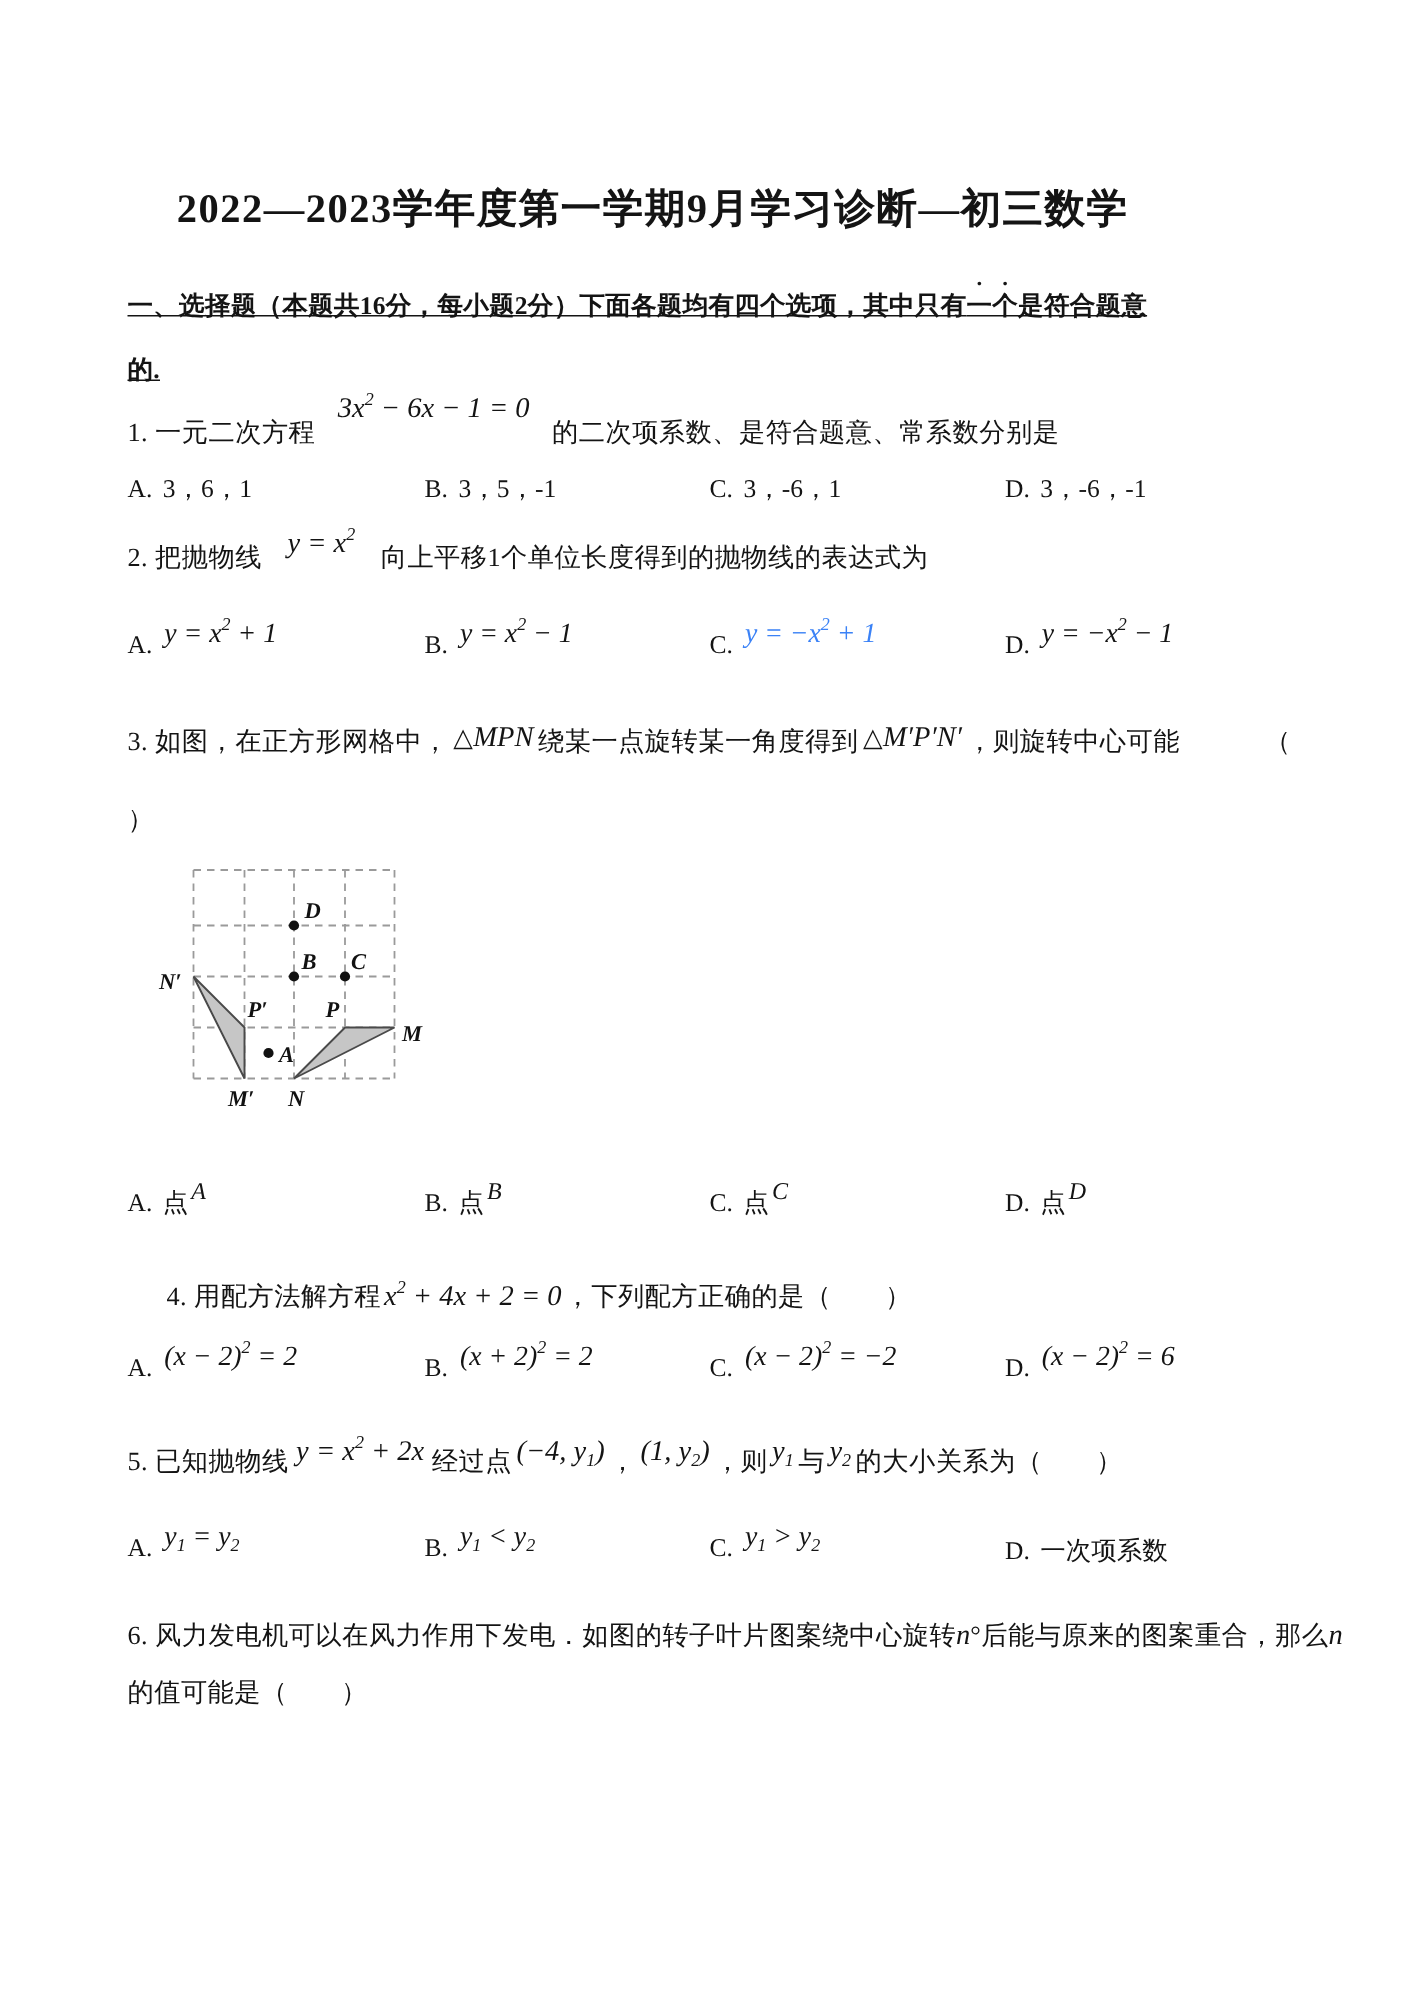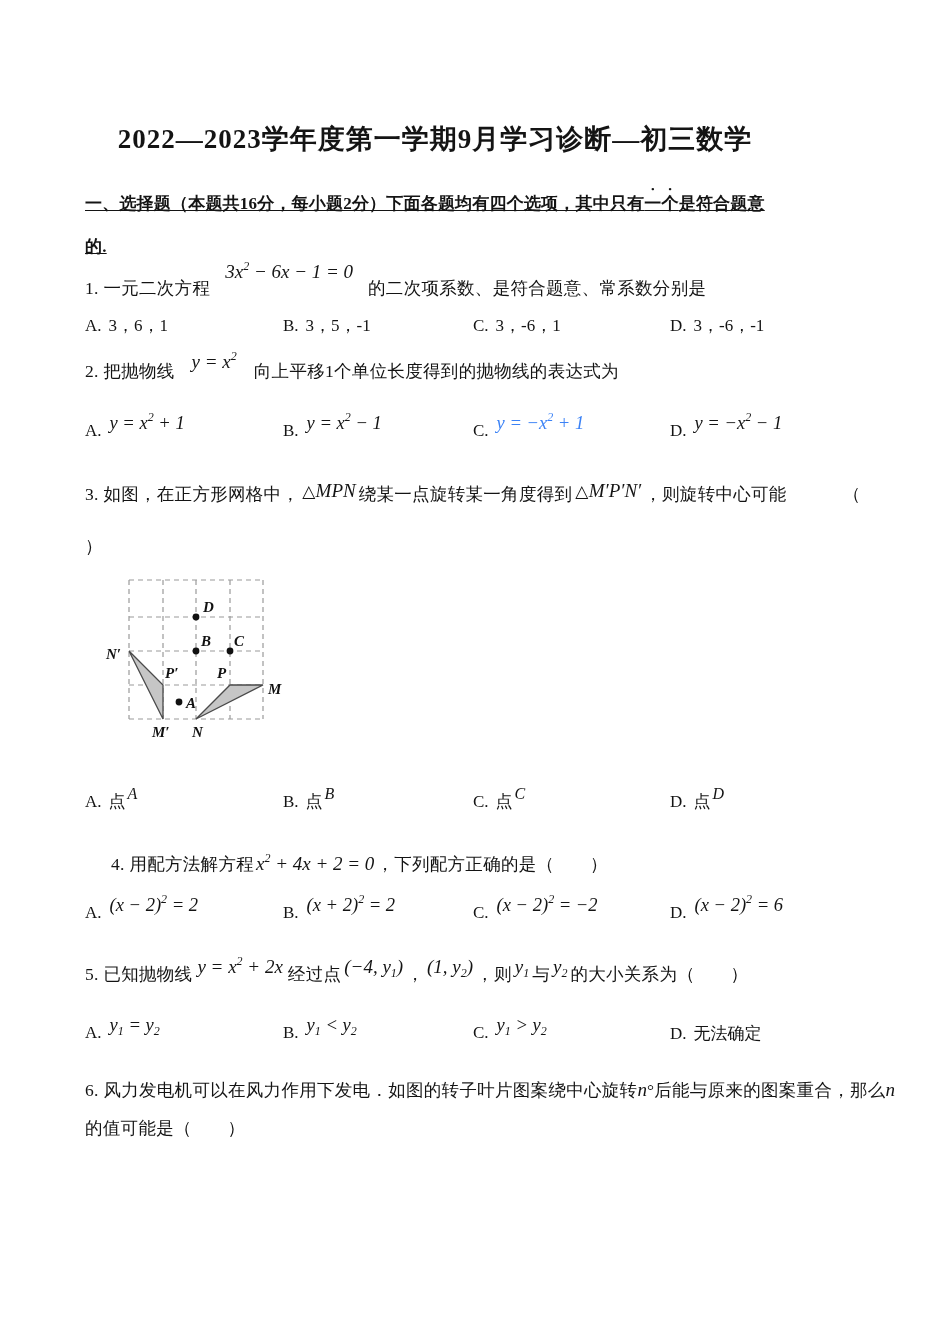--- a/index.html
+++ b/index.html
@@ -120,19 +120,19 @@
   <span class="opt o4"><span class="lbl">D.</span><span class="f fraise"><span>(x − 2)</span><span class="sup">2</span><span> = 6</span></span></span>
 </div>
 
 <div class="abs t" style="left:85px;top:962px;">
   <span>5. 已知抛物线</span><span class="f fraise" style="margin:0 5px;"><span>y = x</span><span class="sup">2</span><span> + 2x</span></span><span>经过点</span><span class="f fraise" style="margin:0 3px;"><span>(−4, y</span><span class="sub">1</span><span>)</span></span><span>，</span><span class="f fraise" style="margin:0 3px;"><span>(1, y</span><span class="sub">2</span><span>)</span></span><span>，则</span><span class="f fraise" style="margin:0 3px;"><span>y</span><span class="sub">1</span></span><span>与</span><span class="f fraise" style="margin:0 3px;"><span>y</span><span class="sub">2</span></span><span>的大小关系为（　　）</span>
 </div>
 <div class="opt-row" style="top:1022px;">
   <span class="opt o1"><span class="lbl">A.</span><span class="f fraise"><span>y</span><span class="sub">1</span><span> = y</span><span class="sub">2</span></span></span>
   <span class="opt o2"><span class="lbl">B.</span><span class="f fraise"><span>y</span><span class="sub">1</span><span> &lt; y</span><span class="sub">2</span></span></span>
   <span class="opt o3"><span class="lbl">C.</span><span class="f fraise"><span>y</span><span class="sub">1</span><span> &gt; y</span><span class="sub">2</span></span></span>
-  <span class="opt o4"><span class="lbl">D.</span><span class="val">无法确定</span></span>
+  <span class="opt o4"><span class="lbl">D.</span><span class="val">一次项系数</span></span>
 </div>
 
 <div class="abs t" style="left:85px;top:1078px;">
   <span>6. 风力发电机可以在风力作用下发电．如图的转子叶片图案绕中心旋转</span><span class="f">n</span><span>°后能与原来的图案重合，那么</span><span class="f">n</span>
 </div>
 <div class="abs t" style="left:85px;top:1116px;">的值可能是（　　）</div>
 
 </body></html>

